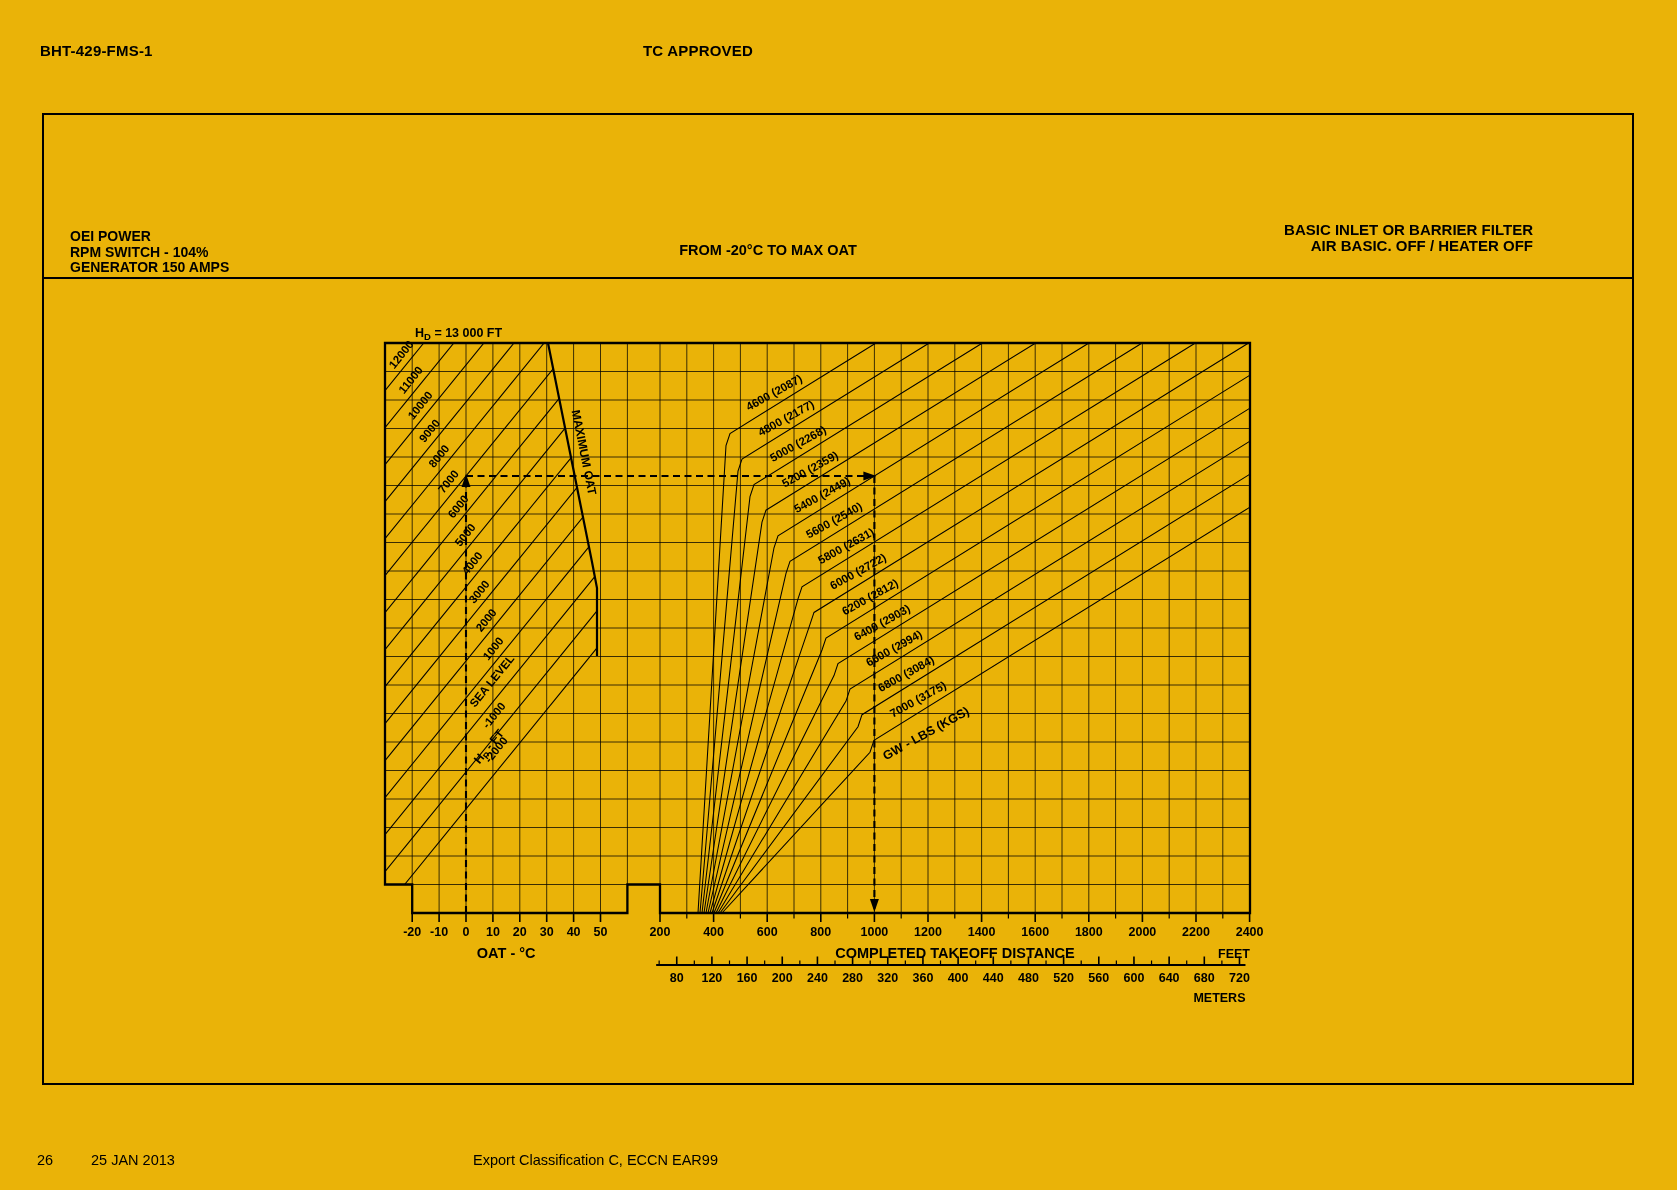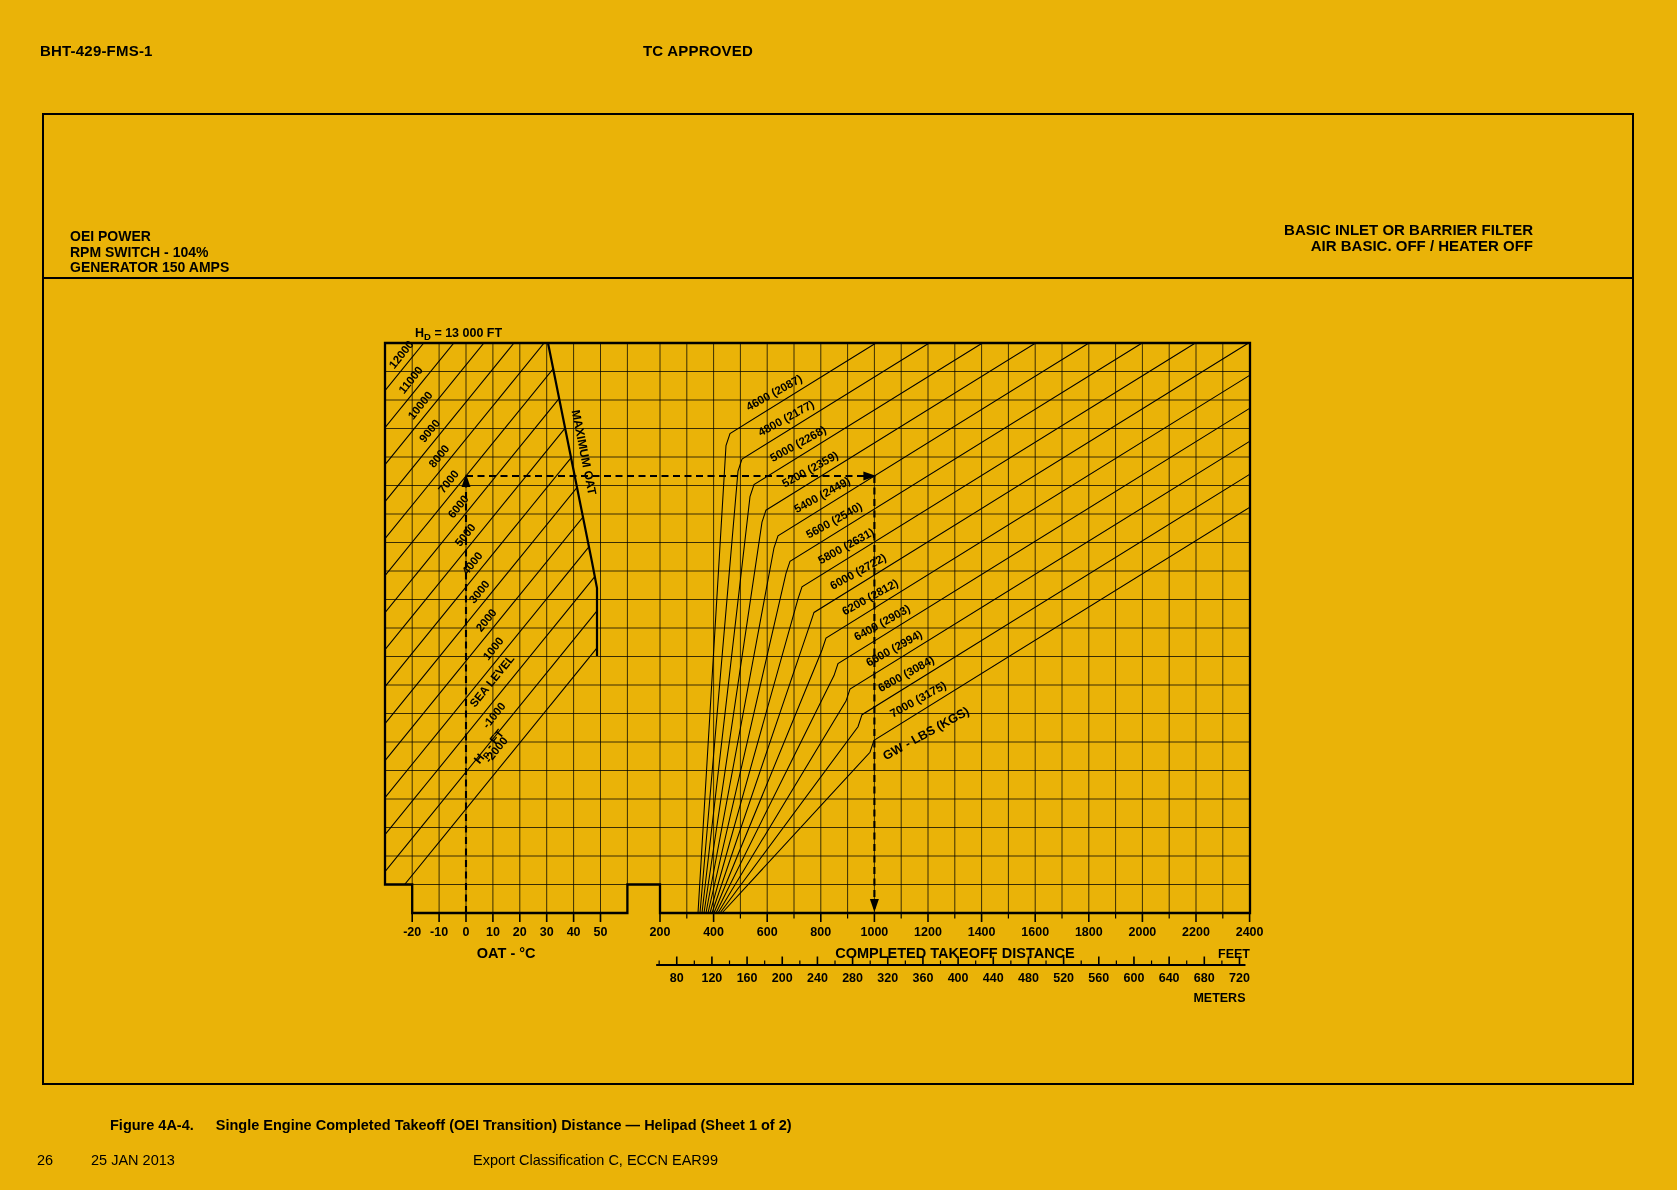--- a/index.html
+++ b/index.html
@@ -35,20 +35,21 @@
 
   <div class="hdr" id="doc-number">BHT-429-FMS-1</div>
   <div class="hdr" id="tc-approved">TC APPROVED</div>
 
   <div id="panel-box">
     <div id="cond-left">
       <div>OEI POWER</div>
       <div>RPM SWITCH - 104%</div>
       <div>GENERATOR 150 AMPS</div>
     </div>
+    <div id="cond-center">FROM -20°C TO MAX OAT</div>
     <div id="cond-right">
       <div>BASIC INLET OR BARRIER FILTER</div>
       <div>AIR BASIC. OFF  /  HEATER OFF</div>
     </div>
     <div id="panel-divider"></div>
   </div>
 
   <svg id="chart-svg" width="915" height="720" viewBox="0 0 915 720">
       <g stroke="#000" stroke-width="0.75">
         <line x1="10" y1="71.5" x2="875" y2="71.5"></line>
@@ -296,21 +297,18 @@
         <line x1="794.1296768" y1="665" x2="794.1296768" y2="656.5" stroke="#000" stroke-width="1.6"></line>
         <text x="794.1296768" y="682" fill="#000" font-weight="bold" font-family="&quot;Liberation Sans&quot;,&quot;DejaVu Sans&quot;,sans-serif" font-size="12.5" text-anchor="middle">640</text>
         <line x1="829.3002816000001" y1="665" x2="829.3002816000001" y2="656.5" stroke="#000" stroke-width="1.6"></line>
         <text x="829.3002816000001" y="682" fill="#000" font-weight="bold" font-family="&quot;Liberation Sans&quot;,&quot;DejaVu Sans&quot;,sans-serif" font-size="12.5" text-anchor="middle">680</text>
         <line x1="864.4708864" y1="665" x2="864.4708864" y2="656.5" stroke="#000" stroke-width="1.6"></line>
         <text x="864.4708864" y="682" fill="#000" font-weight="bold" font-family="&quot;Liberation Sans&quot;,&quot;DejaVu Sans&quot;,sans-serif" font-size="12.5" text-anchor="middle">720</text>
         <text x="870.4708864" y="702" fill="#000" font-weight="bold" font-family="&quot;Liberation Sans&quot;,&quot;DejaVu Sans&quot;,sans-serif" font-size="12.5" text-anchor="end">METERS</text>
       </g>
     </svg>
 
-  <div id="figure-caption">
-    <span class="cap-label">Figure 4A-4.</span><span>Single Engine Completed Takeoff (OEI Transition) Distance — Helipad (Sheet 1 of 2)</span>
-  </div>
 
   <div class="ftr" id="footer-page">26</div>
   <div class="ftr" id="footer-date">25 JAN 2013</div>
   <div class="ftr" id="footer-export">Export Classification C, ECCN EAR99</div>
 
 </div>
 
 </body></html>

